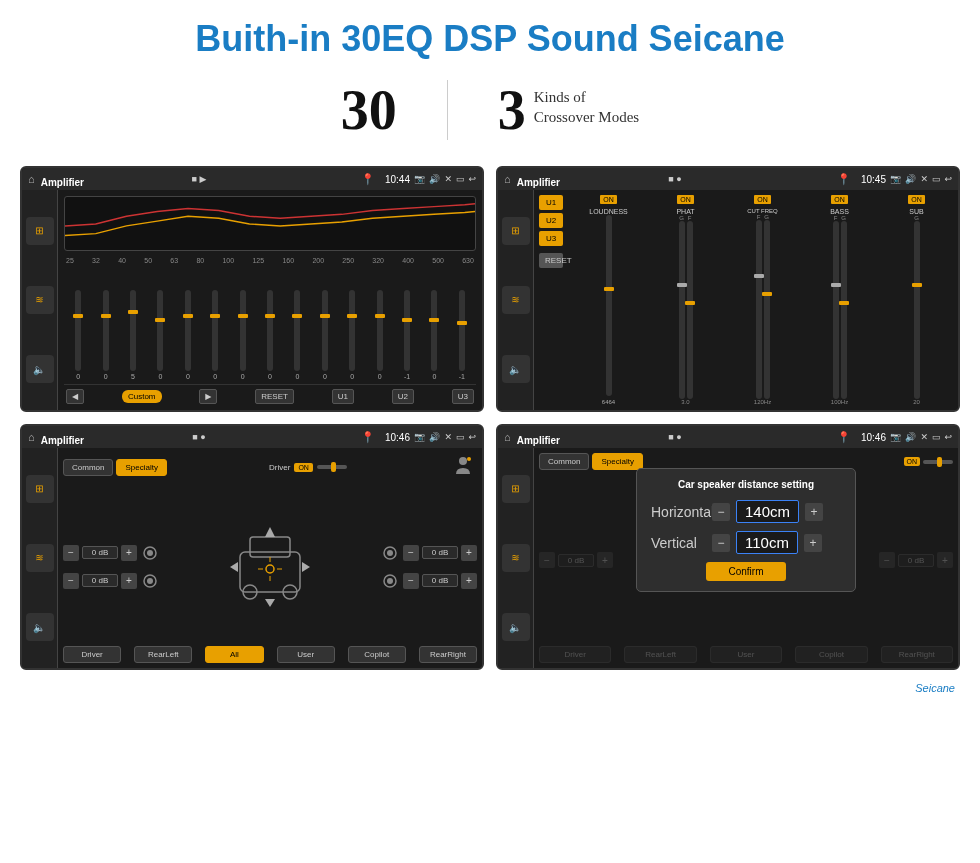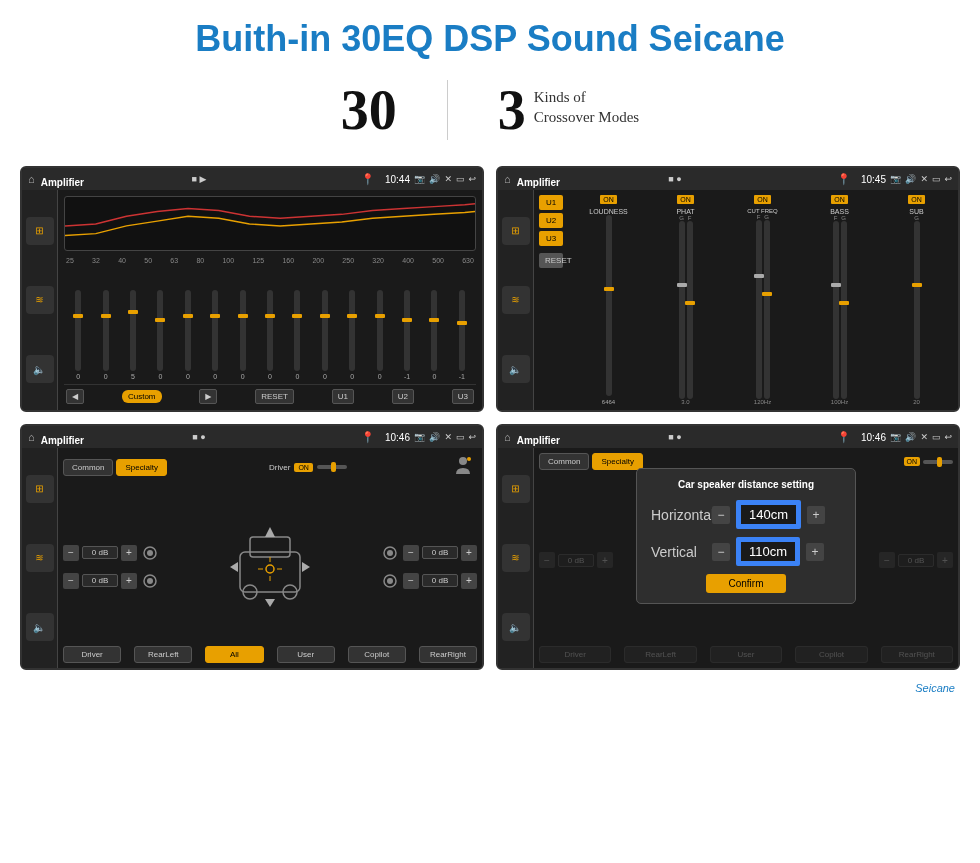--- a/index.html
+++ b/index.html
@@ -433,23 +433,23 @@
       height: 18px;
       border-radius: 2px;
       display: flex;
       align-items: center;
       justify-content: center;
       font-size: 12px;
     }
     .dist-value {
       background: #1a1a1a;
       color: #fff;
-      font-size: 13px;
+      font-size: 15px;
       padding: 2px 8px;
-      border: 5px solid #3b82f6;
+      border: 1px solid #3b82f6;
       border-radius: 2px;
       min-width: 50px;
       text-align: center;
     }
     .dist-plus {
       background: #444;
       color: #ccc;
       width: 18px;
       height: 18px;
       border-radius: 2px;

